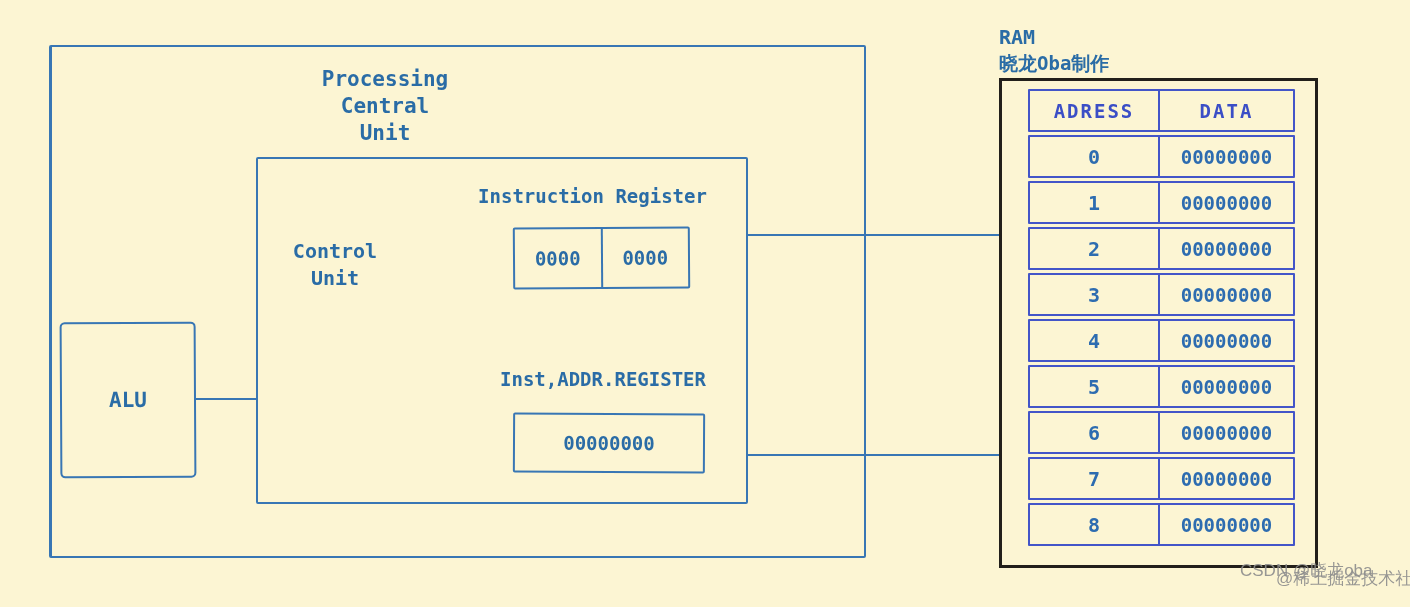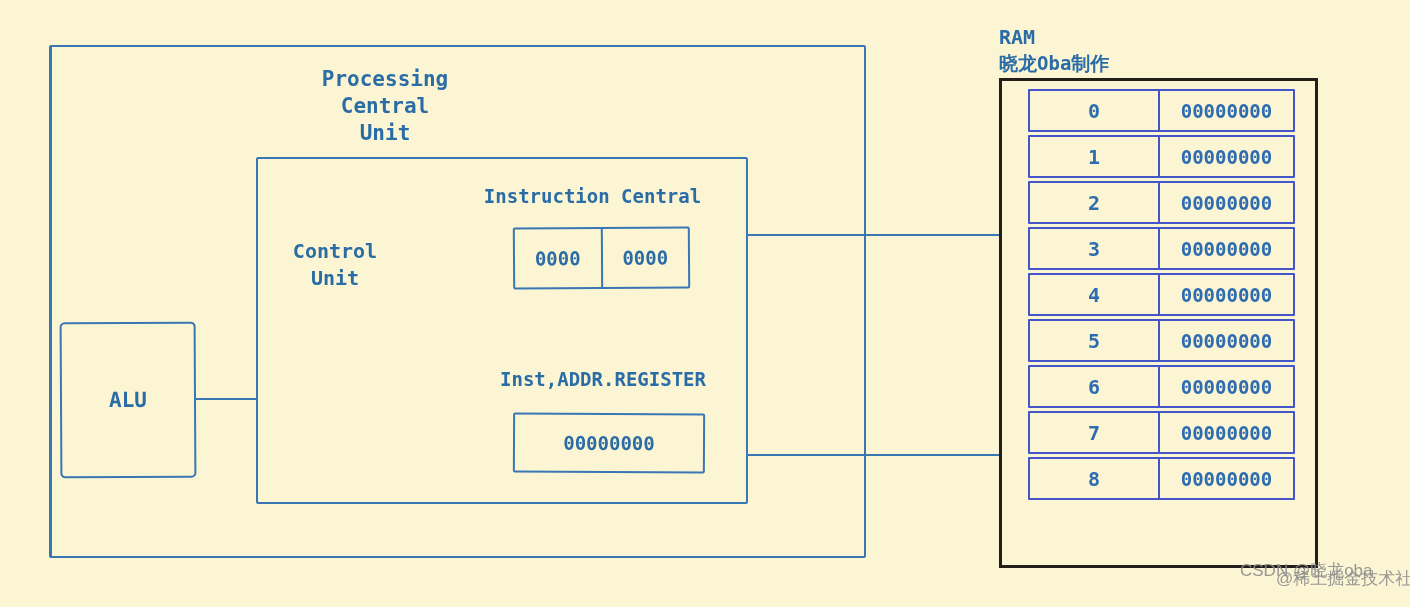--- a/index.html
+++ b/index.html
@@ -163,21 +163,21 @@
     <div>Unit</div>
   </div>
 
   <div class="abs cu-box"></div>
 
   <div class="abs cu-label">
     <div>Control</div>
     <div>Unit</div>
   </div>
 
-  <div class="abs ir-label">Instruction Central</div>
+  <div class="abs ir-label">Instruction Register</div>
   <div class="abs ir-box">
     <div class="ir-cell">0000</div>
     <div class="ir-cell">0000</div>
   </div>
 
   <div class="abs iar-label">Inst,ADDR.REGISTER</div>
   <div class="abs iar-box">00000000</div>
 
   <div class="abs alu-box">ALU</div>
 
@@ -185,20 +185,24 @@
   <div class="abs wire wire-top"></div>
   <div class="abs wire wire-bottom"></div>
 
   <div class="abs ram-heading">
     <div class="ram-title">RAM</div>
     <div class="ram-subtitle">晓龙Oba制作</div>
   </div>
 
   <div class="abs ram-outer">
     <div class="ram-table">
+      <div class="ram-row header">
+        <div class="ram-cell-addr">ADRESS</div>
+        <div class="ram-cell-data">DATA</div>
+      </div>
       <div id="ram-rows">
   <div class="ram-row">
     <div class="ram-cell-addr">0</div>
     <div class="ram-cell-data">00000000</div>
   </div>
 
   <div class="ram-row">
     <div class="ram-cell-addr">1</div>
     <div class="ram-cell-data">00000000</div>
   </div>

